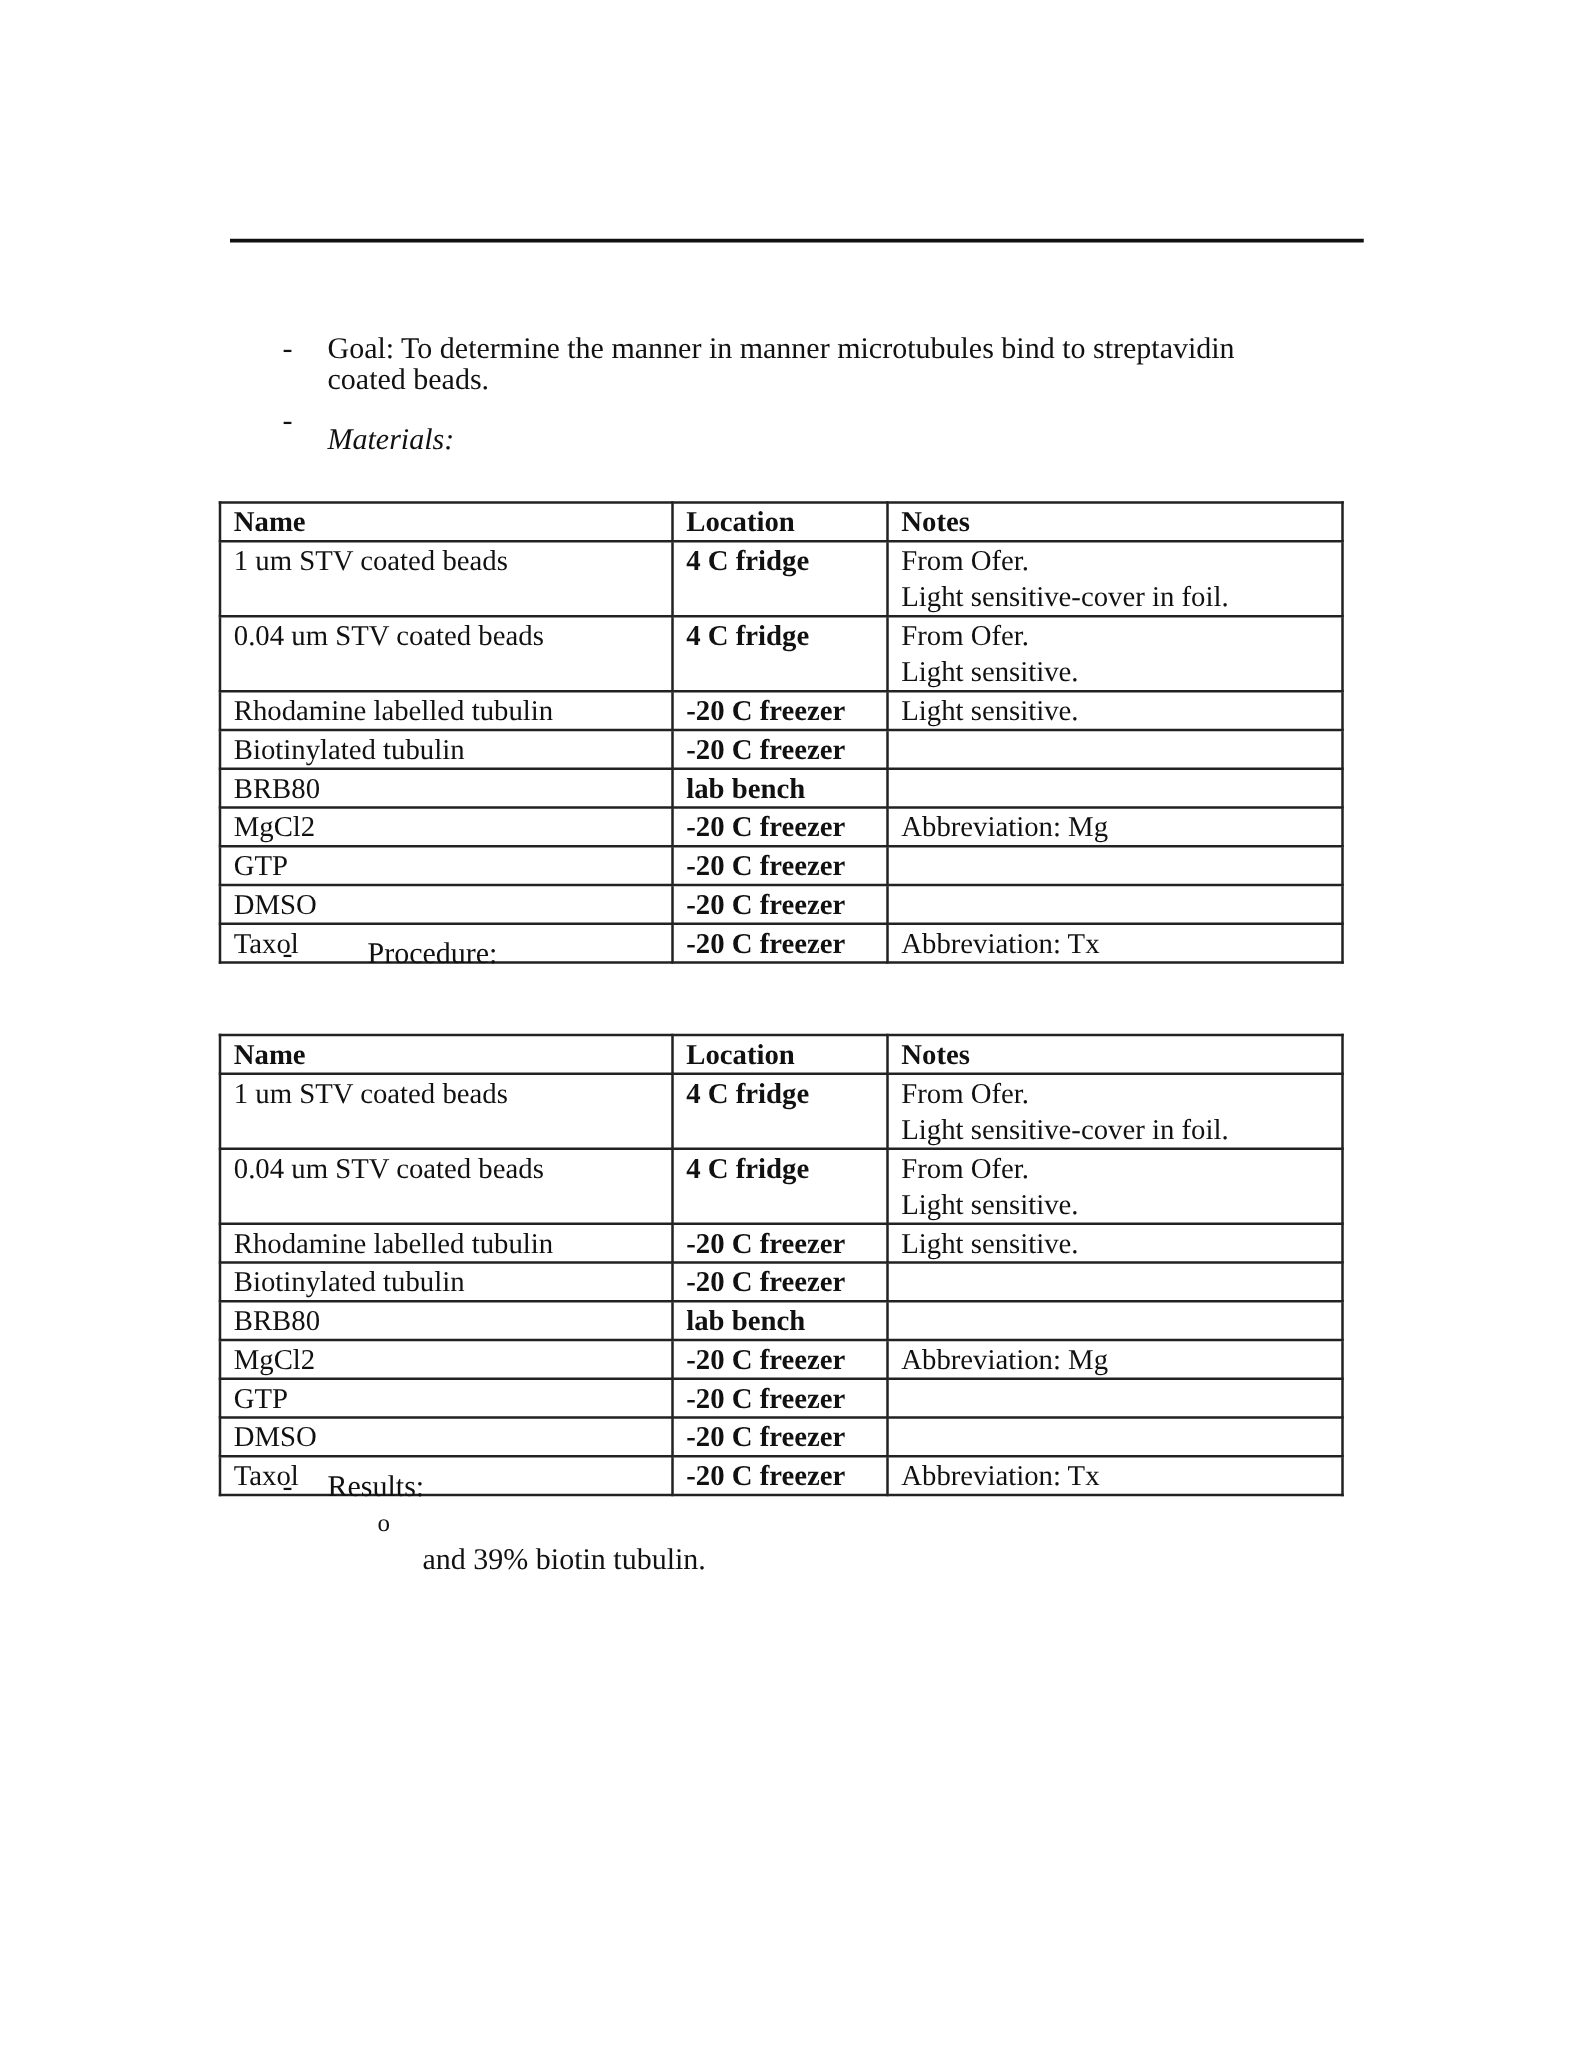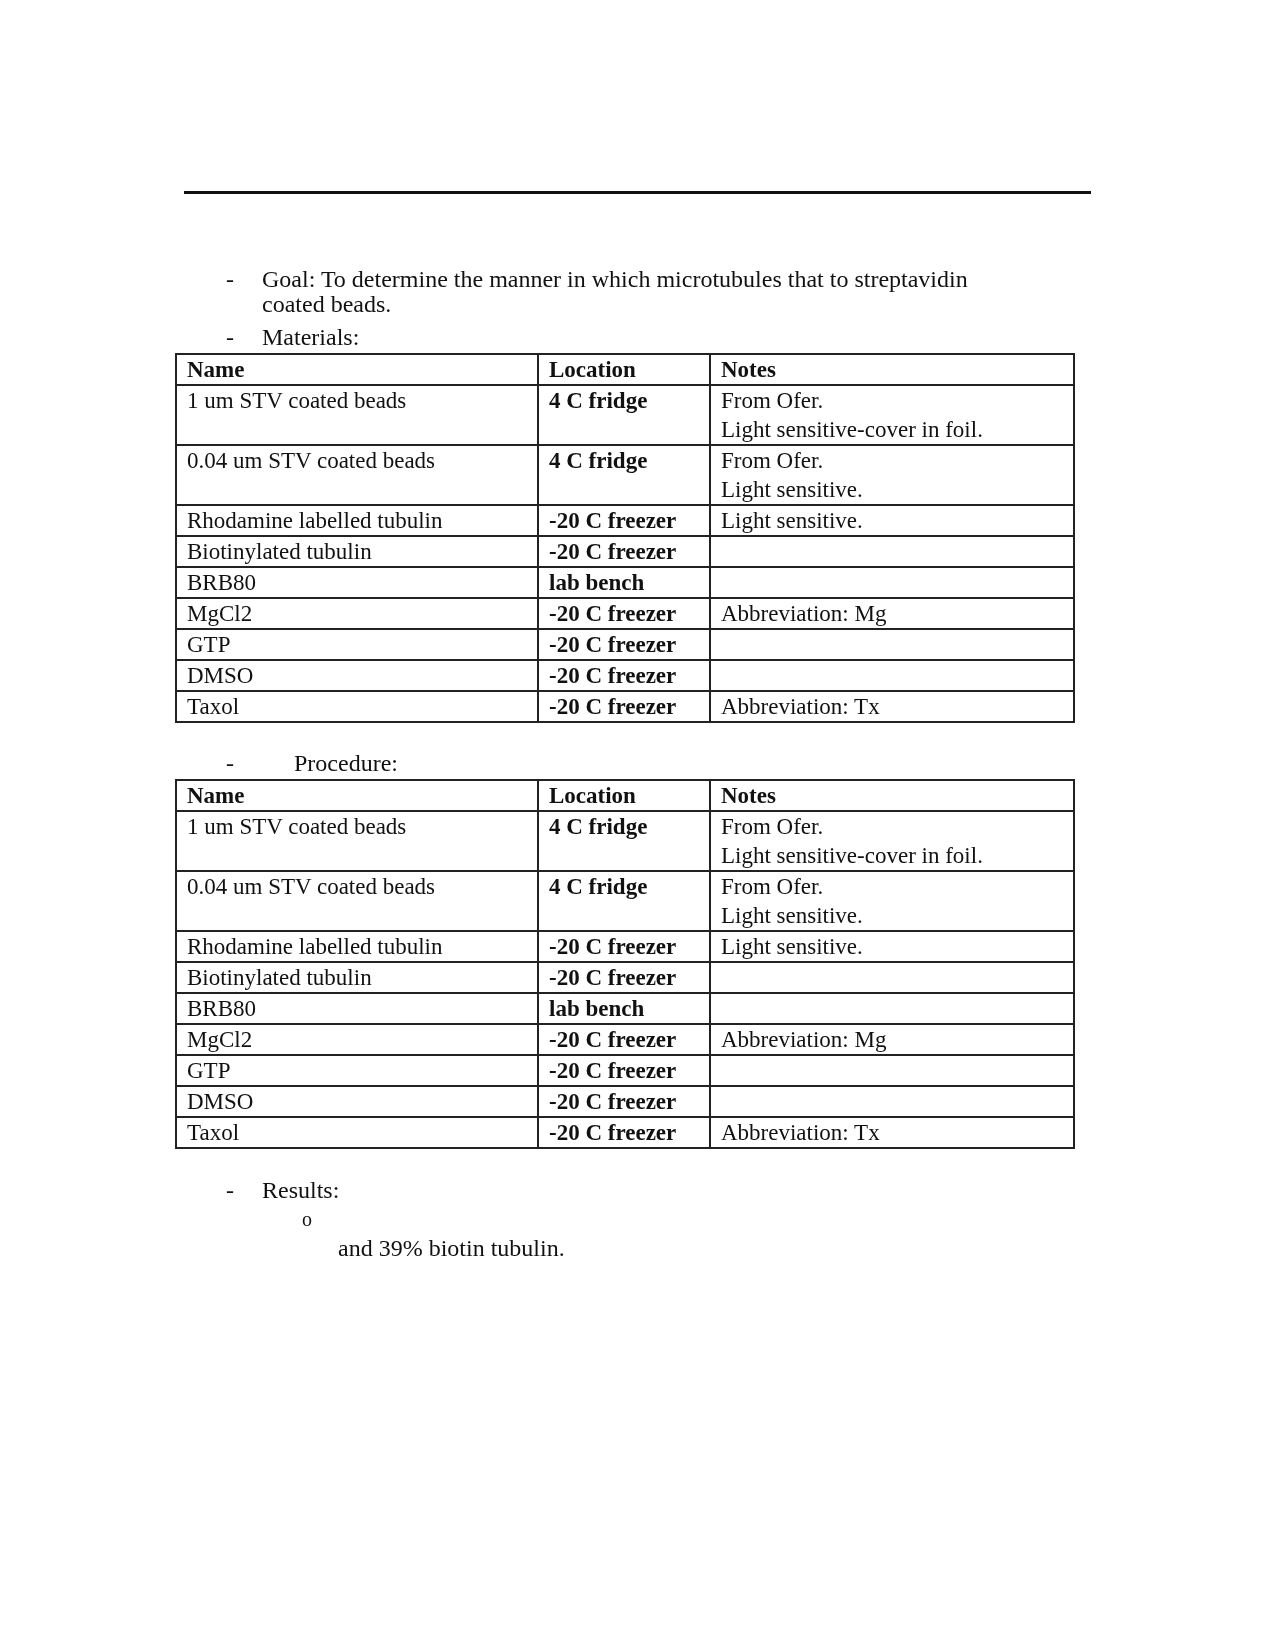--- a/index.html
+++ b/index.html
@@ -20,45 +20,45 @@
       position: absolute; font-family: "Liberation Serif", "DejaVu Serif", serif;
       font-size: 24px; line-height: 29px; color: #111; white-space: nowrap;
     }
     .dash { position: absolute; font-family: "Liberation Serif", serif; font-size: 24px; line-height: 29px; }
     .bullet-o { position: absolute; font-family: "Liberation Serif", serif; font-size: 20px; line-height: 29px; }
 
     table.tbl {
       position: absolute; left: 175px; width: 900px;
       border-collapse: collapse;
       font-family: "Liberation Serif", "DejaVu Serif", serif;
-      font-size: 23px; color: #111;
+      font-size: 23px; color: #111; margin-top: 48px;
     }
     table.tbl td, table.tbl th {
       border: 2px solid #222; padding: 0 10px; vertical-align: top;
       text-align: left; line-height: 29px; white-space: nowrap;
     }
     table.tbl th { font-weight: bold; height: 29px; }
     table.tbl td.c1 { width: 340px; }
     table.tbl td.c2 { width: 150px; font-weight: bold; }
     table.tbl .cell-line { display: block; }
   </style>
 </head>
 <body>
 
 <div class="page">
 
   <div class="title-rule"></div>
 
 
   <div class="dash" style="left:226px; top:265px;">-</div>
-  <div class="body-text" style="left:262px; top:265px;">Goal: To determine the manner in which microtubules that to streptavidin</div>
+  <div class="body-text" style="left:262px; top:265px;">Goal: To determine the manner in manner microtubules bind to streptavidin</div>
   <div class="body-text" style="left:262px; top:290px;">coated beads.</div>
 
   <div class="dash" style="left:226px; top:323px;">-</div>
-  <div class="body-text" style="left:262px; top:323px;">Materials:</div>
+  <div class="body-text" style="left:262px; top:338px;font-style:italic;">Materials:</div>
 
   <table class="tbl" style="top:353px;">
     <thead>
       <tr>
         <th>Name</th>
         <th>Location</th>
         <th>Notes</th>
       </tr>
     </thead>
     <tbody>

